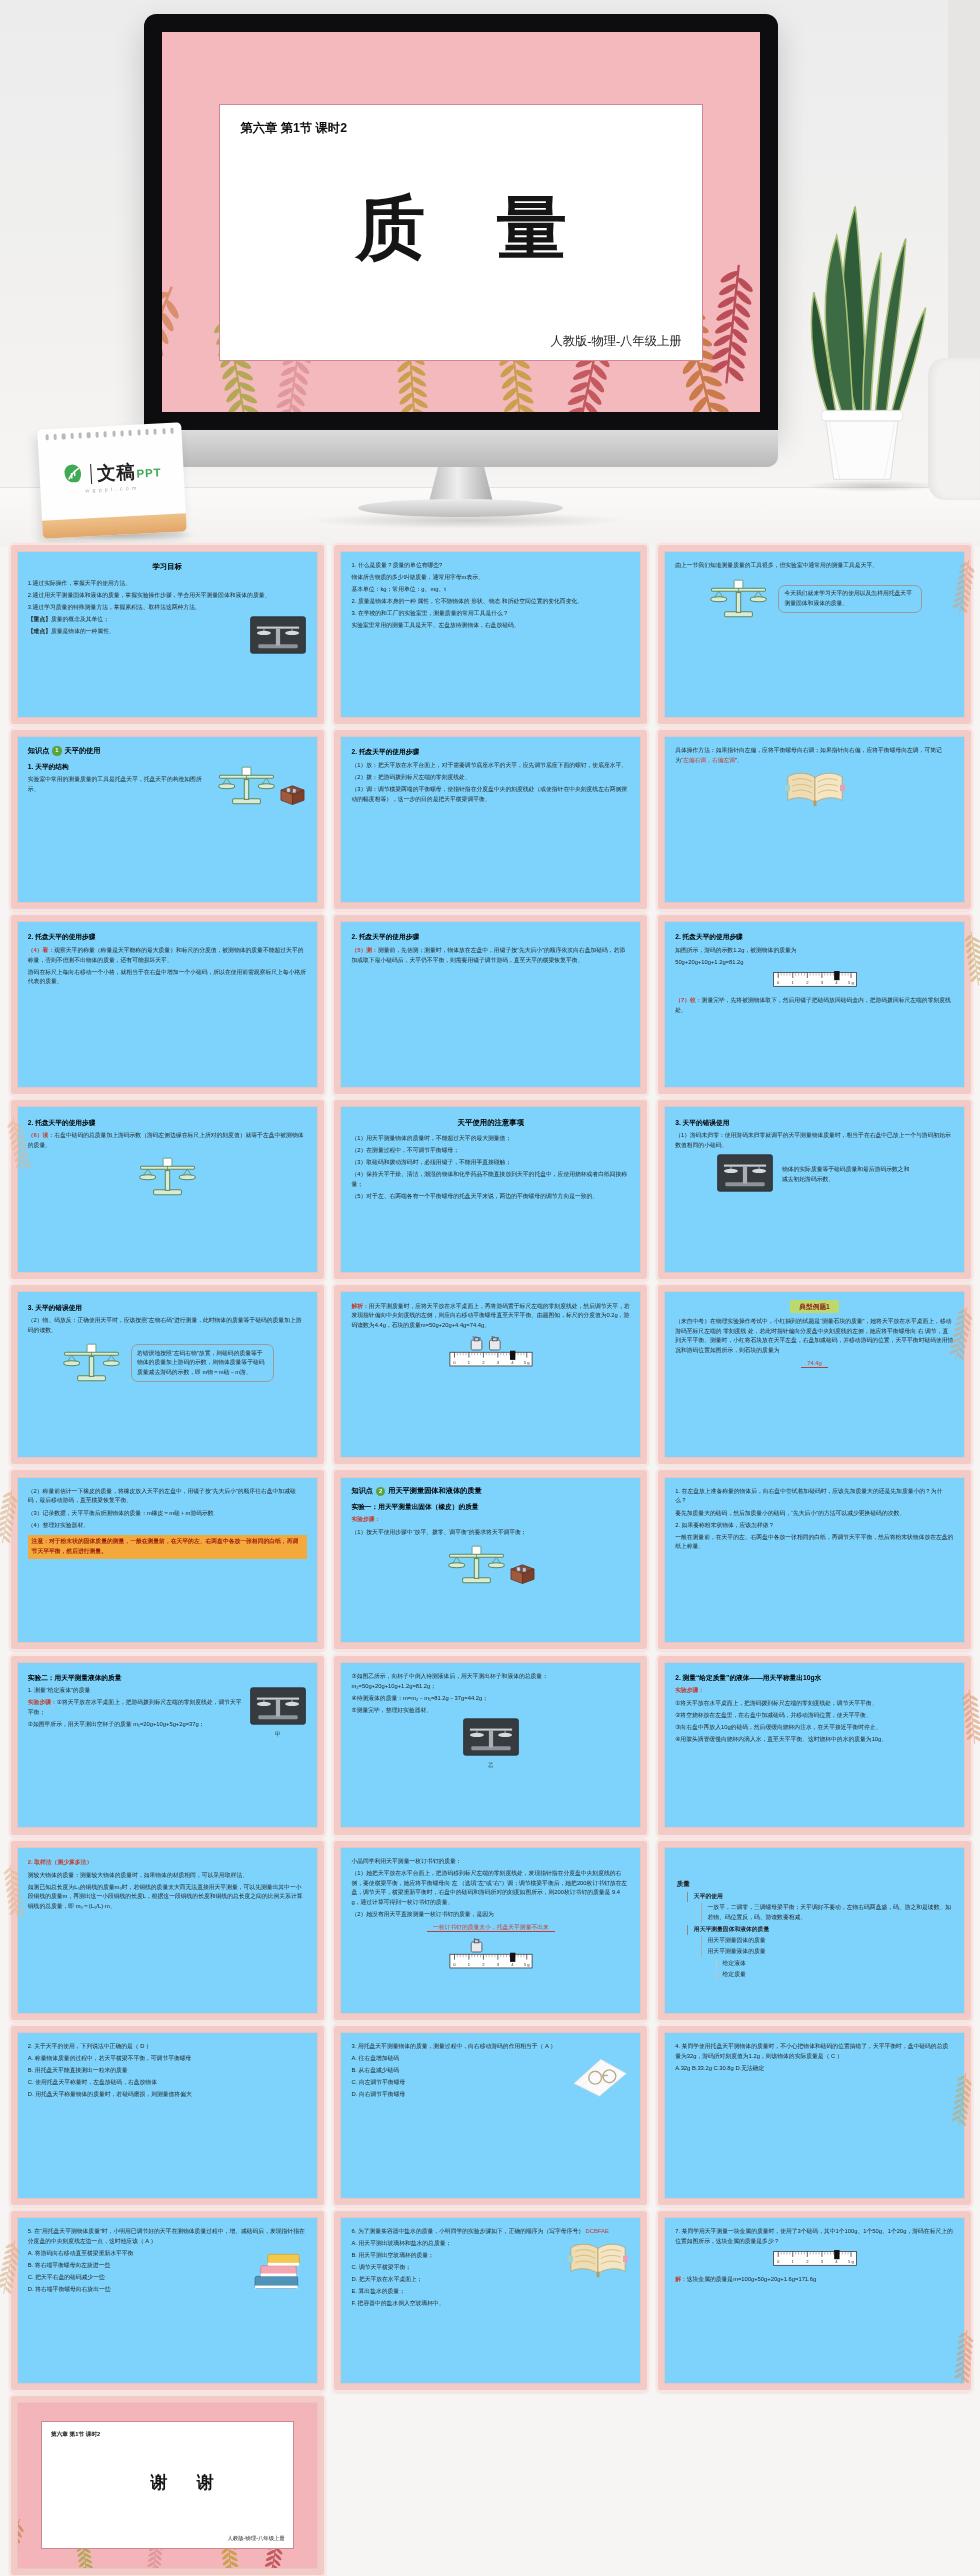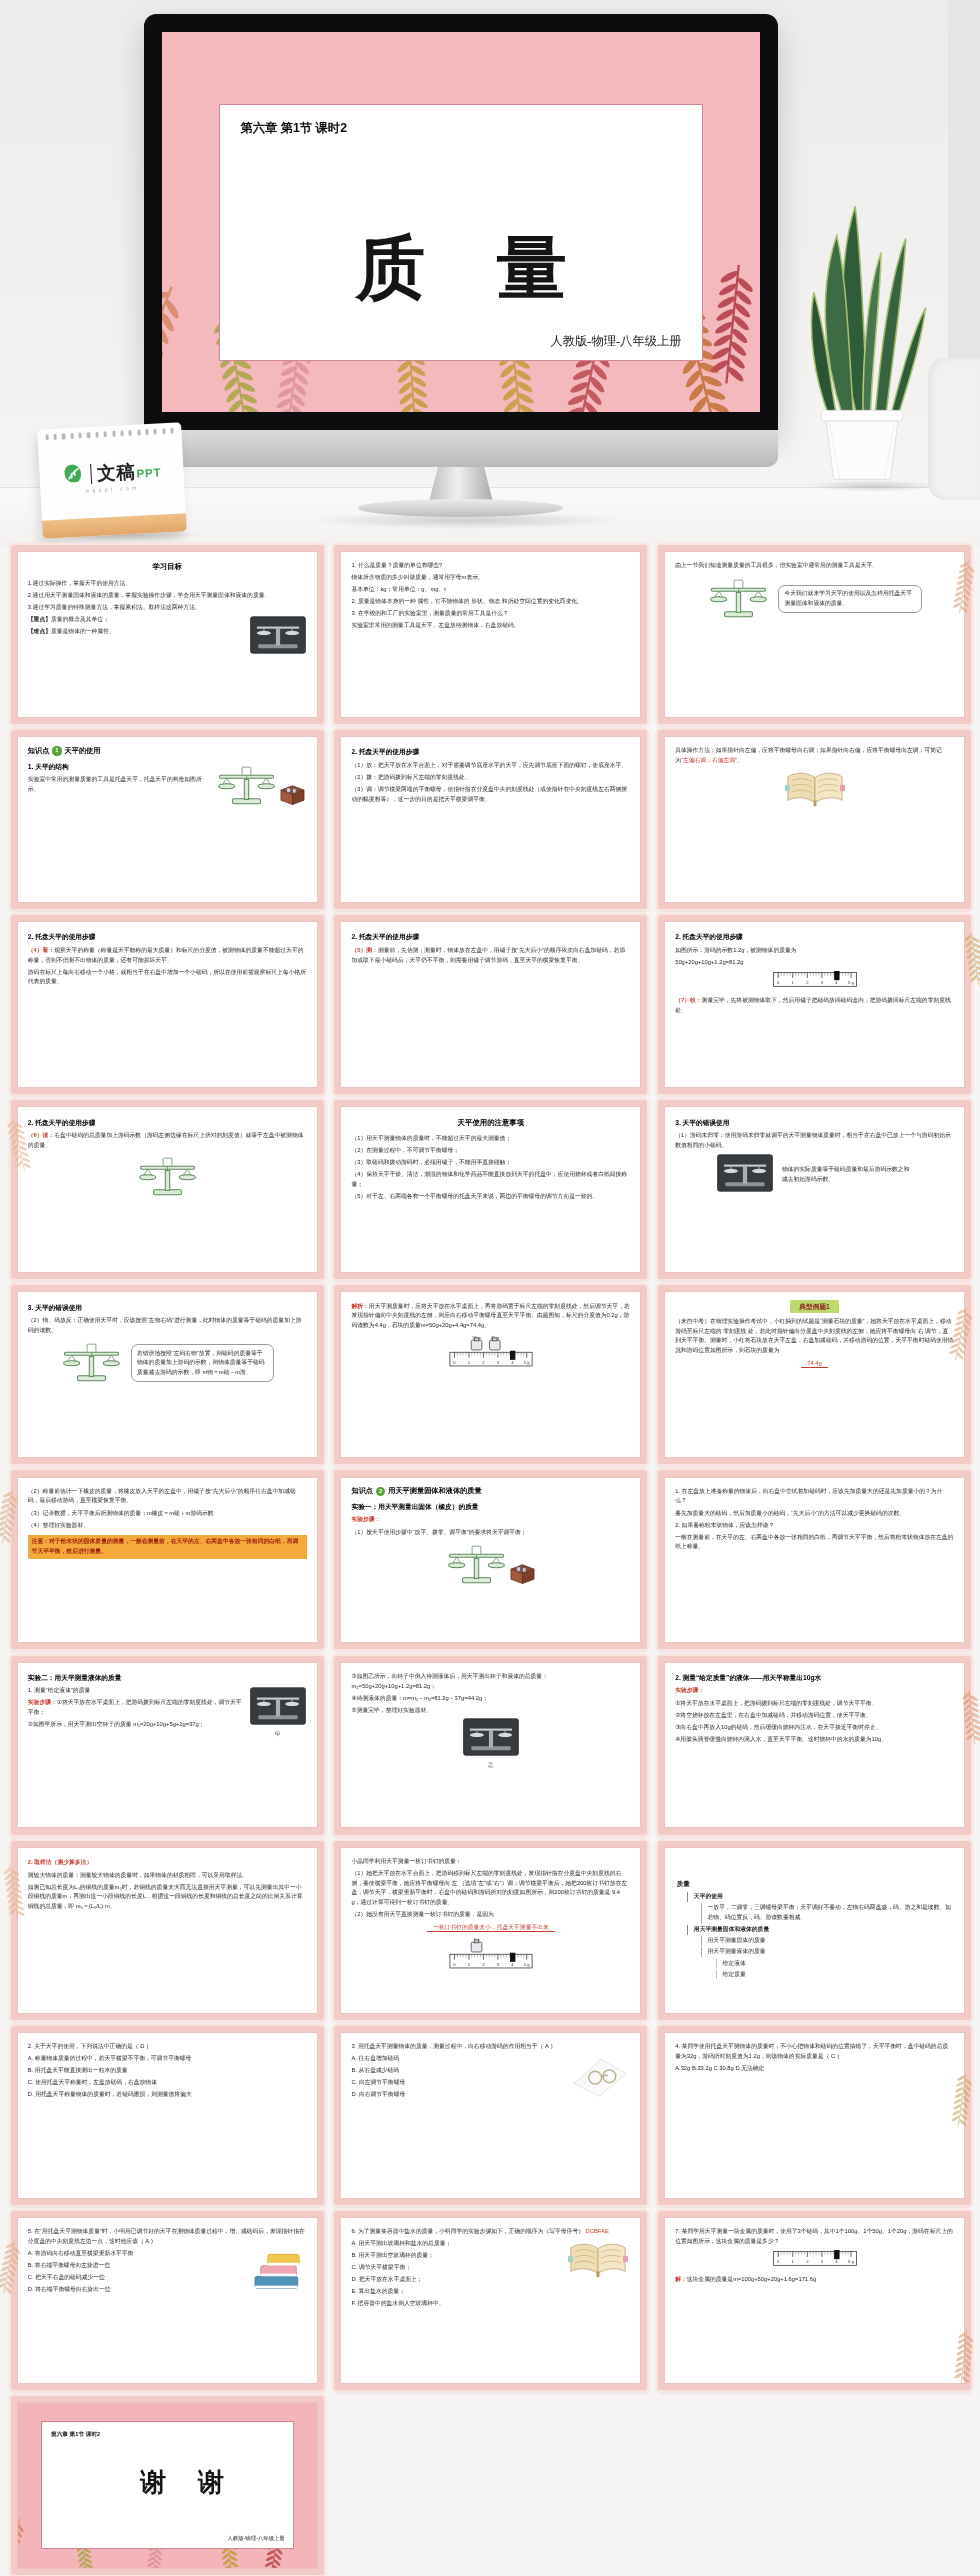--- a/index.html
+++ b/index.html
@@ -15,21 +15,21 @@
   .wall-right{position:absolute;left:948px;top:0;width:32px;height:512px;background:#e6e5e4;}
   .desk{position:absolute;left:0;top:487px;width:980px;height:58px;background:linear-gradient(180deg,#fbfaf9,#f3f1ef);border-top:0.8px solid #e4e2e0;}
   .shadow{position:absolute;background:radial-gradient(ellipse at center,rgba(0,0,0,.16),rgba(0,0,0,0) 70%);}
   .monitor{position:absolute;left:144px;top:13.8px;width:634px;height:417px;background:#0d0d0f;border-radius:12.3px 12.3px 0 0;padding:18.4px;box-sizing:border-box;box-shadow:0 13.8px 31px rgba(0,0,0,.18);}
   .screen{width:100%;height:100%;overflow:hidden;position:relative;background:#f4b9bd;}
   .hero-slide{position:absolute;inset:0;background:#f4b9bd;overflow:hidden;}
   .hero-deco{position:absolute;inset:0;}
   .feather{position:absolute;transform-origin:50% 0;}
   .hero-card{position:absolute;left:57px;right:57px;top:72px;bottom:51px;background:#fff;border:1.5px solid #cf8891;box-shadow:0 0 0 4.6px #fff0;}
   .hero-eyebrow{position:absolute;left:20px;top:15.3px;font-size:12.3px;font-weight:700;color:#111;}
-  .hero-title{position:absolute;left:0;right:0;top:50%;transform:translateY(-54%);text-align:center;font-size:70px;font-weight:800;letter-spacing:26px;text-indent:26px;color:#151515;margin-top:40px;}
+  .hero-title{position:absolute;left:0;right:0;top:50%;transform:translateY(-54%);text-align:center;font-size:70px;font-weight:800;letter-spacing:26px;text-indent:26px;color:#151515;}
   .hero-footer{position:absolute;right:20px;bottom:10.7px;font-size:12.3px;color:#222;font-family:"Liberation Serif","DejaVu Serif",serif;}
   .chin{position:absolute;left:144px;top:430px;width:634px;height:37px;background:linear-gradient(180deg,#dcdcdc,#b9b9b9);border-radius:0 0 10.7px 10.7px;}
   .neck{position:absolute;left:429px;top:467px;width:64px;height:35px;background:linear-gradient(90deg,#bdbdbd,#efefef 45%,#ababab);clip-path:polygon(14% 0,86% 0,100% 100%,0 100%);}
   .mbase{position:absolute;left:358px;top:499px;width:205px;height:18.4px;border-radius:50%;background:linear-gradient(180deg,#ececec,#bdbdbd);}
   
   .calendar{position:absolute;left:40px;top:426px;width:144px;height:109px;background:#fefefe;border-radius:4.6px;transform:rotate(-3deg);box-shadow:-3.1px 6.1px 10.7px rgba(0,0,0,.12);}
   .cal-band{position:absolute;left:0;right:0;bottom:0;height:18.4px;background:linear-gradient(180deg,#eec189,#e2a668);border-radius:0 0 4.6px 4.6px;}
   .spiral{position:absolute;left:7.7px;top:4.6px;right:7.7px;height:10.7px;display:flex;justify-content:space-between;}
   .spiral i{width:3.1px;height:6.9px;border-radius:1.5px;background:#b9b9b9;display:inline-block;}
   .cal-logo{position:absolute;left:0;right:0;top:34px;display:flex;align-items:center;justify-content:center;gap:5.4px;}
@@ -38,21 +38,21 @@
   .cal-domain{position:absolute;left:0;right:0;top:60px;text-align:center;font-size:5.4px;letter-spacing:3.1px;color:#9fb9a3;}
   .cal-divider{width:1.5px;height:20px;background:#222;}
   
   .plant{position:absolute;left:783px;top:162px;}
   .stool{position:absolute;left:928px;top:358px;width:52px;height:142px;background:#f2f1f0;border-radius:17px 0 0 17px;box-shadow:inset 4.6px 0 7.7px rgba(0,0,0,.05);}
   
   .grid{position:absolute;left:0;top:545px;width:980px;padding:0 10.7px;box-sizing:border-box;
         display:grid;grid-template-columns:repeat(3,313px);grid-template-rows:repeat(11,179px);gap:6.1px 10.7px;}
   .thumb{background:#f3cbc6;border-radius:3.1px;padding:6.1px;box-sizing:border-box;
          box-shadow:0 0 0 2.3px #f9e4e1,0 1.5px 3.8px rgba(160,90,90,.25);}
-  .slide{width:100%;height:100%;background:#ffffff;border:0.8px solid #ecc4bf;box-sizing:border-box;
+  .slide{width:100%;height:100%;background:#7dd3fc;border:0.8px solid #ecc4bf;box-sizing:border-box;
          overflow:hidden;padding:6.9px 10px;position:relative;font-size:5.8px;line-height:1.68;color:#242424;}
   .ct{text-align:center;font-weight:700;font-size:7.4px;margin:2.3px 0 5.4px;color:#000;}
   .h{font-weight:700;font-size:6.7px;margin:2.3px 0 3.1px;color:#000;}
   .p{margin:2.3px 0;}
   .rp{color:#c43c2e;font-weight:700;}
   .bp{font-weight:700;}
   .red{color:#c43c2e;}
   .redline{color:#c43c2e;font-weight:700;margin:3.1px 0;}
   .note{background:#f3a93c;color:#9c1c0c;font-weight:600;padding:2.3px 3.8px;margin:4.6px 0 1.5px;}
   .kp{display:flex;align-items:center;gap:3px;font-weight:700;font-size:7.2px;margin:0.8px 0 3.8px;color:#000;}
@@ -71,21 +71,21 @@
   .photwrap{display:inline-block;}
   .mp0{font-weight:700;margin:23px 0 3.1px 1.5px;font-size:6.6px;}
   .mp1{font-weight:700;margin:2.3px 0 1.5px 12.3px;padding-left:5.4px;border-left:0.8px solid #8a8a8a;}
   .mp2{margin:1.5px 0 1.5px 26px;padding-left:5.4px;border-left:0.8px solid #ababab;}
   .mp3{margin:1.5px 0 1.5px 41px;padding-left:5.4px;border-left:0.8px solid #c4c4c4;}
   
   .slide.floral{background:#f3b5ba;padding:0;}
   .t-card{position:absolute;left:23px;right:23px;top:18.4px;bottom:18.4px;background:#fff;border:1.5px solid #cf8891;}
   .t-eyebrow{position:absolute;left:9.2px;top:7.7px;font-size:5.7px;font-weight:700;color:#111;}
   .t-title{position:absolute;left:0;right:0;top:50%;transform:translateY(-56%);text-align:center;
-           font-size:26px;font-weight:800;letter-spacing:12.3px;text-indent:12.3px;color:#151515;margin-left:30px;}
+           font-size:17px;font-weight:800;letter-spacing:12.3px;text-indent:12.3px;color:#151515;margin-left:30px;}
   .t-footer{position:absolute;right:7.7px;bottom:5.4px;font-size:5.4px;color:#222;font-family:"Liberation Serif","DejaVu Serif",serif;}
   .grid-deco{position:absolute;opacity:.55;pointer-events:none;}
 </style>
 </head>
 <body>
 
 <div class="hero">
   <div class="wall"></div>
   <div class="wall-right"></div>
   <div class="desk"></div>

